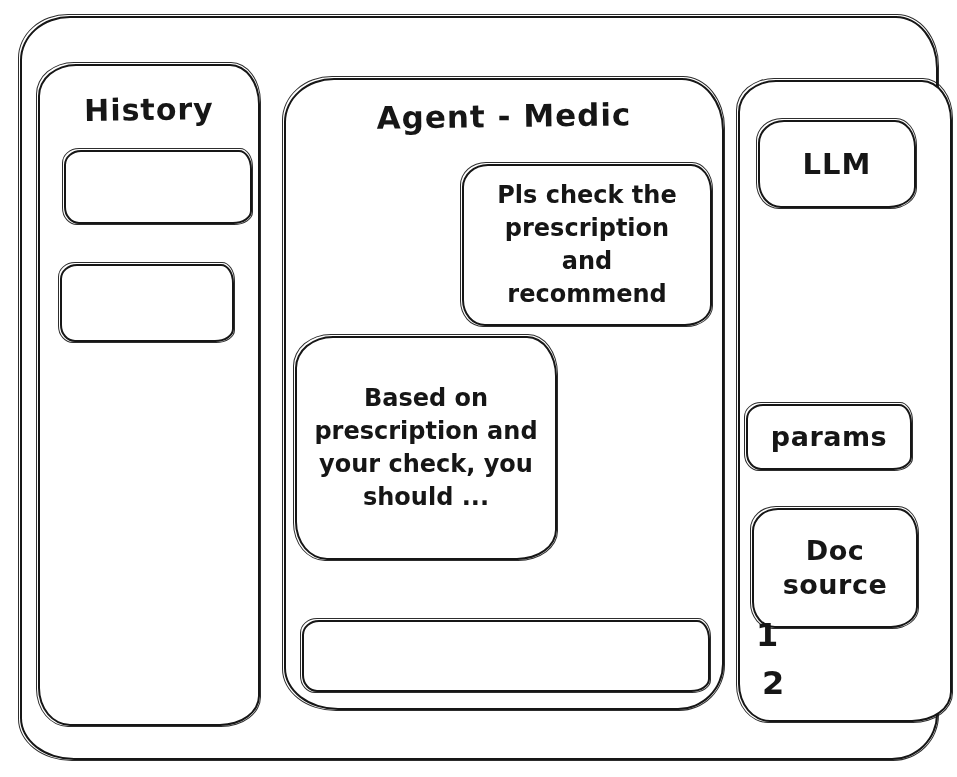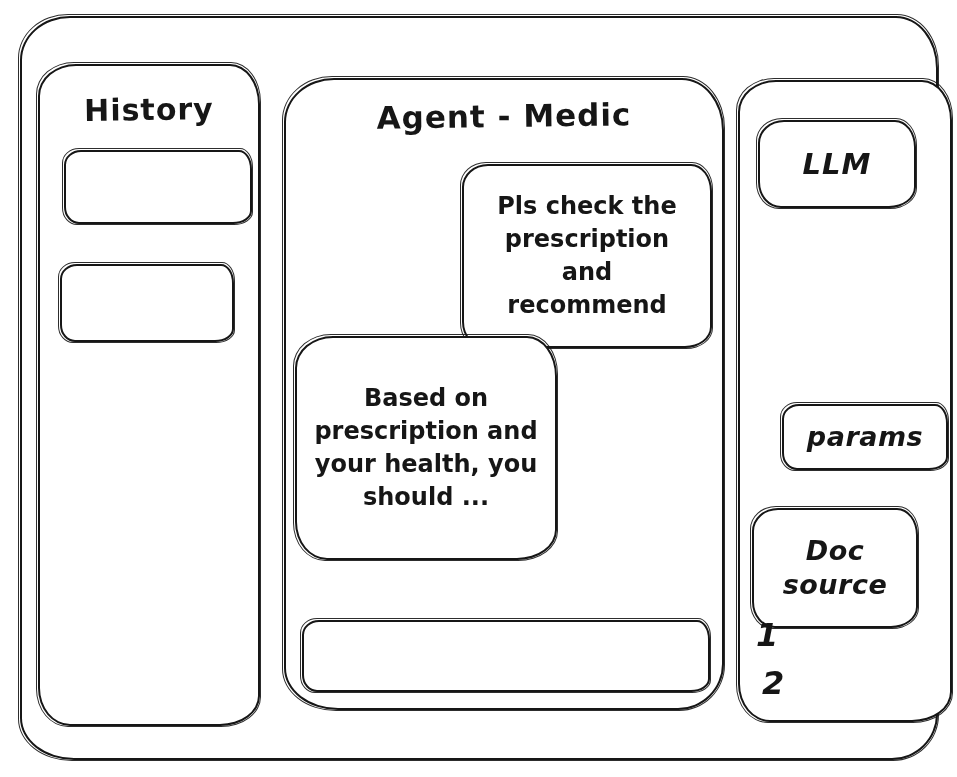--- a/index.html
+++ b/index.html
@@ -99,41 +99,41 @@
 
   <div class="sk r-lg" style="left:38px; top:64px; width:222px; height:662px;">
     <div class="label panel-title tilt" style="top:26px;">History</div>
     <div class="sk r-sm" style="left:24px; top:84px; width:188px; height:74px;"></div>
     <div class="sk r-sm" style="left:20px; top:198px; width:174px; height:78px;"></div>
   </div>
 
   <div class="sk r-xl" style="left:284px; top:78px; width:440px; height:632px;">
     <div class="label panel-title tilt" style="top:18px; font-size:31px;">Agent - Medic</div>
 
-    <div class="sk r-md bubble" style="left:176px; top:84px; width:250px; height:184px;">
+    <div class="sk r-md bubble" style="left:176px; top:84px; width:250px; height:162px;">
       <span>Pls check the prescription and recommend</span>
     </div>
 
     <div class="sk r-lg bubble" style="left:9px; top:256px; width:262px; height:224px;">
-      <span>Based on prescription and your health, you should ...</span>
+      <span>Based on prescription and your check, you should ...</span>
     </div>
 
     <div class="sk r-sm" style="left:16px; top:540px; width:408px; height:72px;">
       <input class="chat-input" type="text" placeholder="" style="">
     </div>
   </div>
 
-  <div class="sk r-lg" style="left:738px; top:80px; width:214px; height:642px;font-style:italic;">
+  <div class="sk r-lg" style="left:738px; top:80px; width:214px; height:642px;">
 
     <div class="sk r-md tool-btn" style="left:18px; top:38px; width:158px; height:88px;">
       <span>LLM</span>
     </div>
 
 
-    <div class="sk r-sm tool-btn small" style="left:6px; top:322px; width:166px; height:66px;margin-left:36px;">
+    <div class="sk r-sm tool-btn small" style="left:6px; top:322px; width:166px; height:66px;">
       <span>params</span>
     </div>
 
     <div class="sk r-md tool-btn small" style="left:12px; top:426px; width:166px; height:120px;">
       <span class="doc-label">Doc source</span>
     </div>
 
     <div class="num" style="left:16px; top:534px;">1</div>
     <div class="num" style="left:22px; top:582px;">2</div>
   </div>

